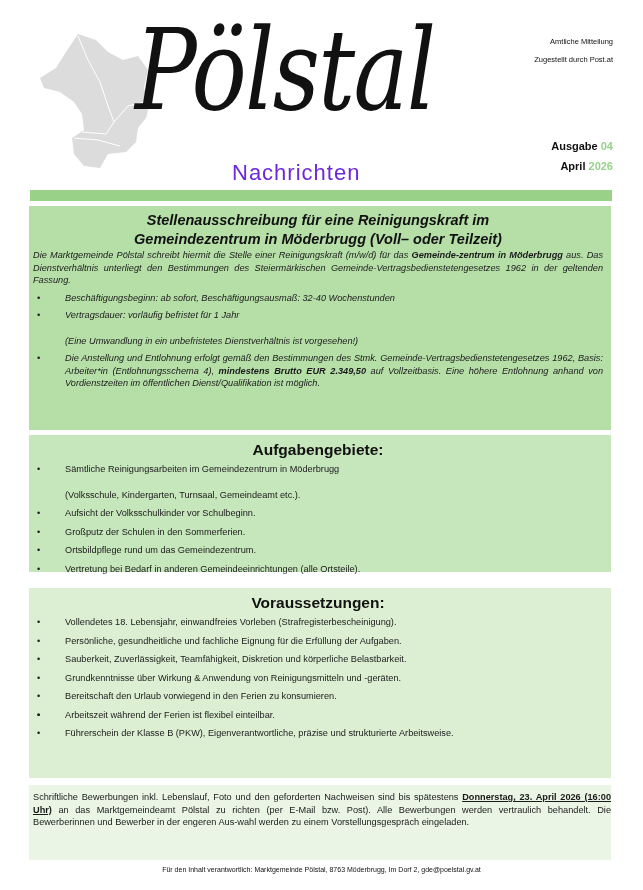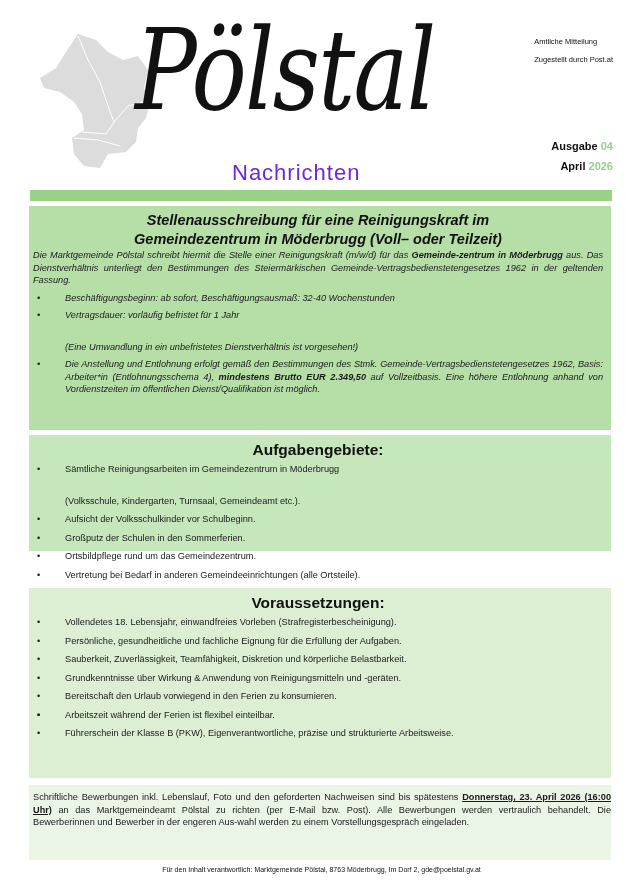--- a/index.html
+++ b/index.html
@@ -5,42 +5,42 @@
   html, body { margin:0; padding:0; background:#ffffff; }
   body { width:643px; height:890px; position:relative; overflow:hidden;
          font-family:"DejaVu Sans", sans-serif; color:#111; }
   .header { position:absolute; left:0; top:0; width:643px; height:188px; }
   .map { position:absolute; left:38px; top:30px; width:130px; height:140px; }
   .logo-script { position:absolute; left:135px; top:14px; font-family:"DejaVu Serif", serif;
                  font-style:italic; font-size:112px; letter-spacing:-2px; color:#111;
                  line-height:1; transform:scaleX(0.82); transform-origin:left top; font-weight:300; }
   .logo-sub { position:absolute; left:232px; top:160px; font-family:"Liberation Sans", sans-serif;
               font-size:22px; letter-spacing:1px; color:#6d28d9; }
-  .notice { position:absolute; right:30px; top:33px; text-align:left; font-family:"Liberation Sans", sans-serif;
+  .notice { position:absolute; right:30px; top:33px; text-align:right; font-family:"Liberation Sans", sans-serif;
             font-size:7.5px; line-height:18px; color:#111; }
   .issue { position:absolute; right:30px; top:136px; text-align:right; font-family:"Liberation Sans", sans-serif;
            font-size:11px; font-weight:bold; line-height:20px; }
   .issue .hl { color:#96d28a; }
   .topbar { position:absolute; left:30px; top:190px; width:582px; height:11px; background:#9ad188; }
   .panel { position:absolute; left:29px; width:582px; box-sizing:border-box; padding:0 8px 0 4px;
            font-family:"Liberation Sans", sans-serif; font-size:9.2px; line-height:12.5px; color:#1a1a1a; }
   .p1 { top:206px; height:224px; background:#b6dfa8;font-style:italic; }
-  .p2 { top:435px; height:116px; background:#c6e6bb; }
+  .p2 { top:435px; height:137px; background:#c6e6bb; }
   .p3 { top:588px; height:190px; background:#dcefd3; }
   .p4 { top:785px; height:75px; background:#ebf5e6; padding:6px 0 0 4px; }
   .title { text-align:center; font-size:14.5px; font-weight:bold; line-height:19px; color:#111; }
   .p1 .title { padding-top:5px; }
   .h2 { text-align:center; font-size:15.5px; font-weight:bold; padding-top:5px; line-height:20px; color:#111; }
   .just { text-align:justify; }
   ul { list-style:none; margin:0; padding:0; }
   li { position:relative; padding-left:32px; }
   li .bullet { position:absolute; left:4px; top:0; }
   .p1 li { margin-top:5px; }
   .p2 li, .p3 li { margin-top:6px; }
-  .sub { padding-left:32px; margin-top:19px; }
+  .sub { padding-left:32px; margin-top:13px; }
   .footer { position:absolute; left:0; width:643px; top:866px; text-align:center;
             font-family:"Liberation Sans", sans-serif; font-size:7px; color:#111; }
   b { font-weight:bold; }
   .u { text-decoration:underline; font-weight:bold; }
 </style>
 </head>
 <body>
 
 <div class="header">
   <svg class="map" viewBox="0 0 130 140">

